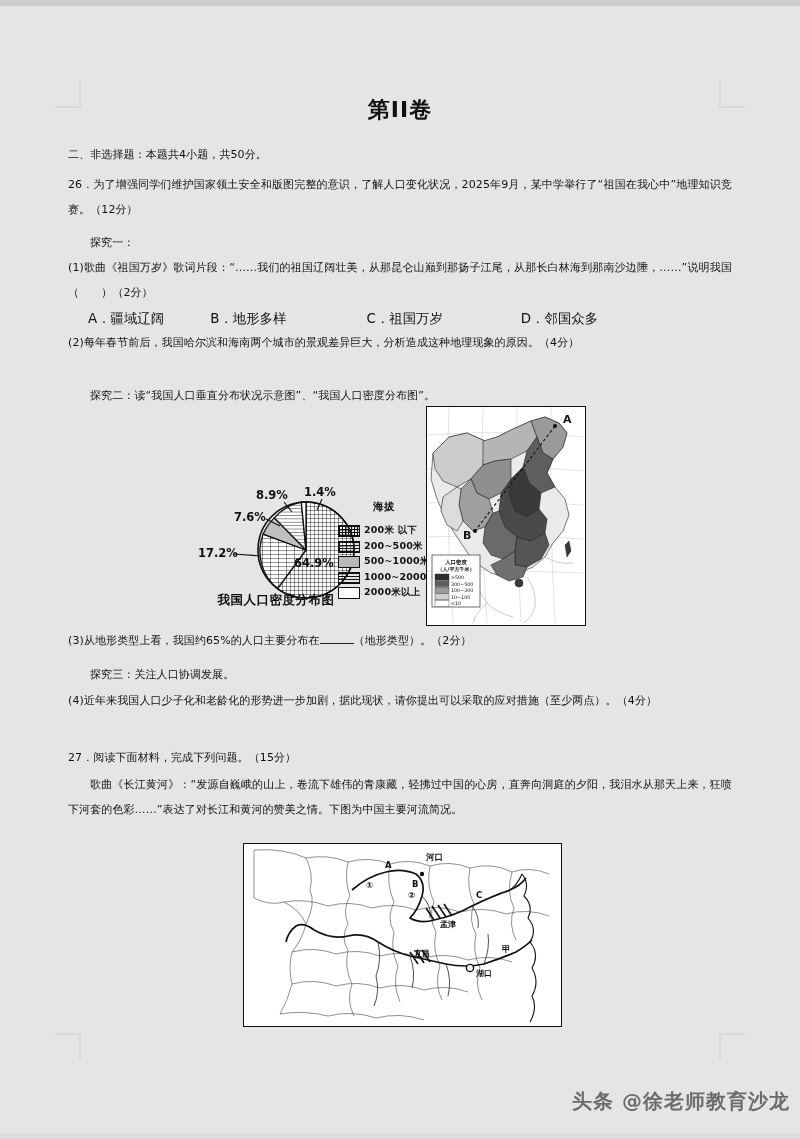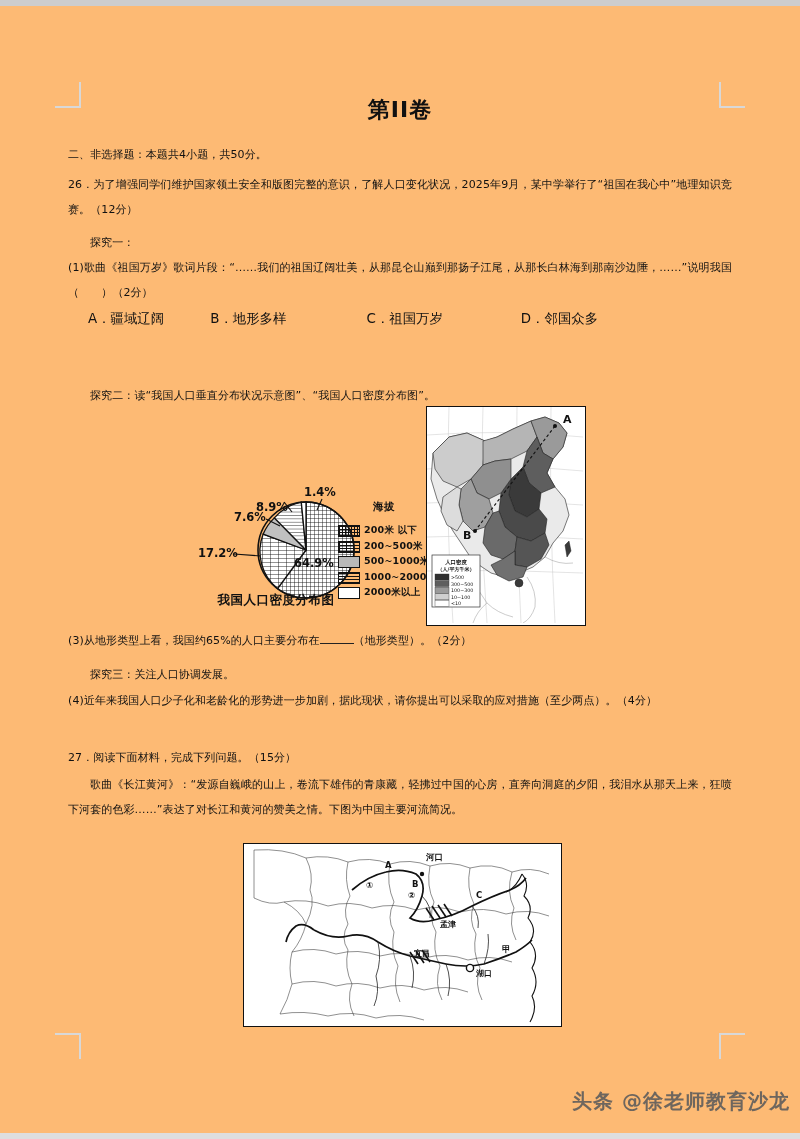--- a/index.html
+++ b/index.html
@@ -4,21 +4,21 @@
 <style>
   html,body{margin:0;padding:0;}
   body{
     width:800px;height:1139px;
     background:#ffffff;
     font-family:"DejaVu Sans","Liberation Sans",sans-serif;
     color:#111;
     position:relative;
     overflow:hidden;
   }
-  #page{position:relative;width:800px;height:1139px;background:#fdba74;}
+  #page{position:relative;width:800px;height:1139px;background:#e5e5e5;}
 
   .topbar{position:absolute;left:0;top:0;width:800px;height:6px;background:#cdcdcd;}
   .botbar{position:absolute;left:0;top:1133px;width:800px;height:6px;background:#dedede;}
 
   
   .cmark{position:absolute;width:26px;height:26px;}
   .cmark i{position:absolute;background:#d8d8d8;}
   .cm-tl{left:55px;top:82px;}
   .cm-tl .h{left:0;top:24px;width:26px;height:2px;}
   .cm-tl .v{left:24px;top:0;width:2px;height:26px;}
@@ -120,20 +120,21 @@
 
   <div class="txt" style="top:255px;">(1)歌曲《祖国万岁》歌词片段：“……我们的祖国辽阔壮美，从那昆仑山巅到那扬子江尾，从那长白林海到那南沙边陲，……”说明我国（　　）（2分）</div>
 
   <div class="opts" style="top:307px;">
     <span style="width:118px;">A．疆域辽阔</span>
     <span style="width:152px;">B．地形多样</span>
     <span style="width:150px;">C．祖国万岁</span>
     <span>D．邻国众多</span>
   </div>
 
+  <div class="txt" style="top:330px;">(2)每年春节前后，我国哈尔滨和海南两个城市的景观差异巨大，分析造成这种地理现象的原因。（4分）</div>
 
   <div class="txt indent" style="top:383px;">探究二：读“我国人口垂直分布状况示意图”、“我国人口密度分布图”。</div>
 
   <div class="fig-pop">
     <div class="pie-wrap">
       <svg width="104" height="104" viewBox="0 0 104 104">
         <defs>
           <pattern id="pA" width="4" height="4" patternUnits="userSpaceOnUse">
             <rect width="4" height="4" fill="#fff"></rect>
             <path d="M0 0 H4 M0 0 V4" stroke="#111" stroke-width="0.9"></path>
@@ -158,21 +159,21 @@
 
         <path d="M52 52 L9.2 36.1 A48 48 0 0 1 20.4 19.9 Z" fill="url(#pC)" stroke="#111" stroke-width="1.3"></path>
 
         <path d="M52 52 L20.4 19.9 A48 48 0 0 1 47.3 4.2 Z" fill="url(#pD)" stroke="#111" stroke-width="1.3"></path>
 
         <path d="M52 52 L47.3 4.2 A48 48 0 0 1 52 4 Z" fill="#fff" stroke="#111" stroke-width="1.3"></path>
         <circle cx="52" cy="52" r="48" fill="none" stroke="#111" stroke-width="1.6"></circle>
       </svg>
     </div>
 
-    <div class="plabel" style="left:60px;top:2px;margin-top:12px;">8.9%</div>
+    <div class="plabel" style="left:60px;top:2px;">8.9%</div>
     <div class="plabel" style="left:108px;top:-1px;">1.4%</div>
     <div class="plabel" style="left:38px;top:24px;">7.6%</div>
     <div class="plabel" style="left:2px;top:60px;">17.2%</div>
     <div class="plabel" style="left:98px;top:70px;">64.9%</div>
 
     <svg style="position:absolute;left:0;top:0;" width="232" height="130">
       <path d="M88 16 L96 26" stroke="#111" stroke-width="1.1" fill="none"></path>
       <path d="M126 13 L121 24" stroke="#111" stroke-width="1.1" fill="none"></path>
       <path d="M70 33 L84 40" stroke="#111" stroke-width="1.1" fill="none"></path>
       <path d="M38 68 L65 70" stroke="#111" stroke-width="1.1" fill="none"></path>

